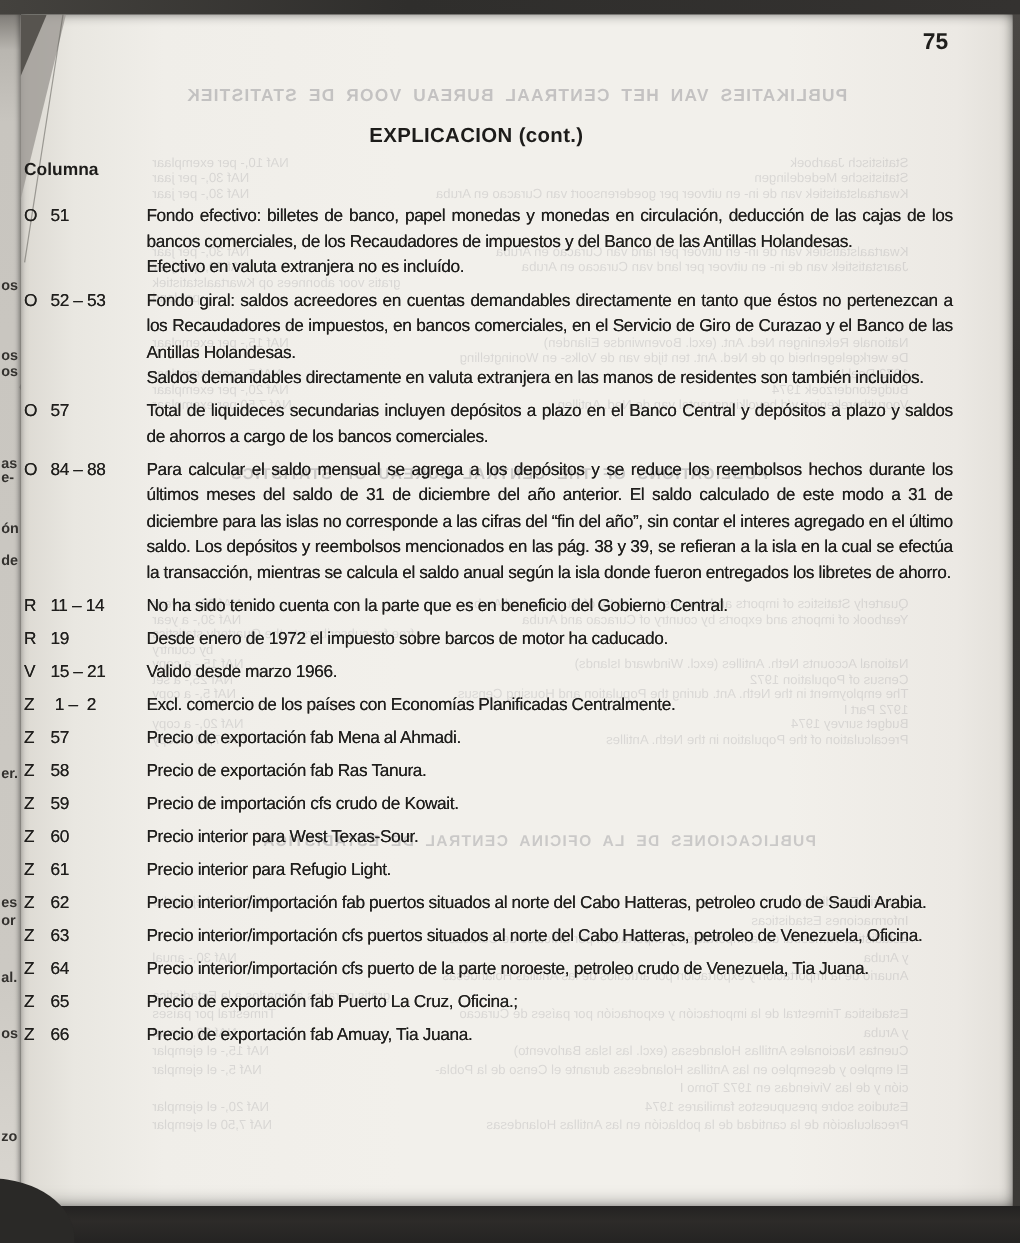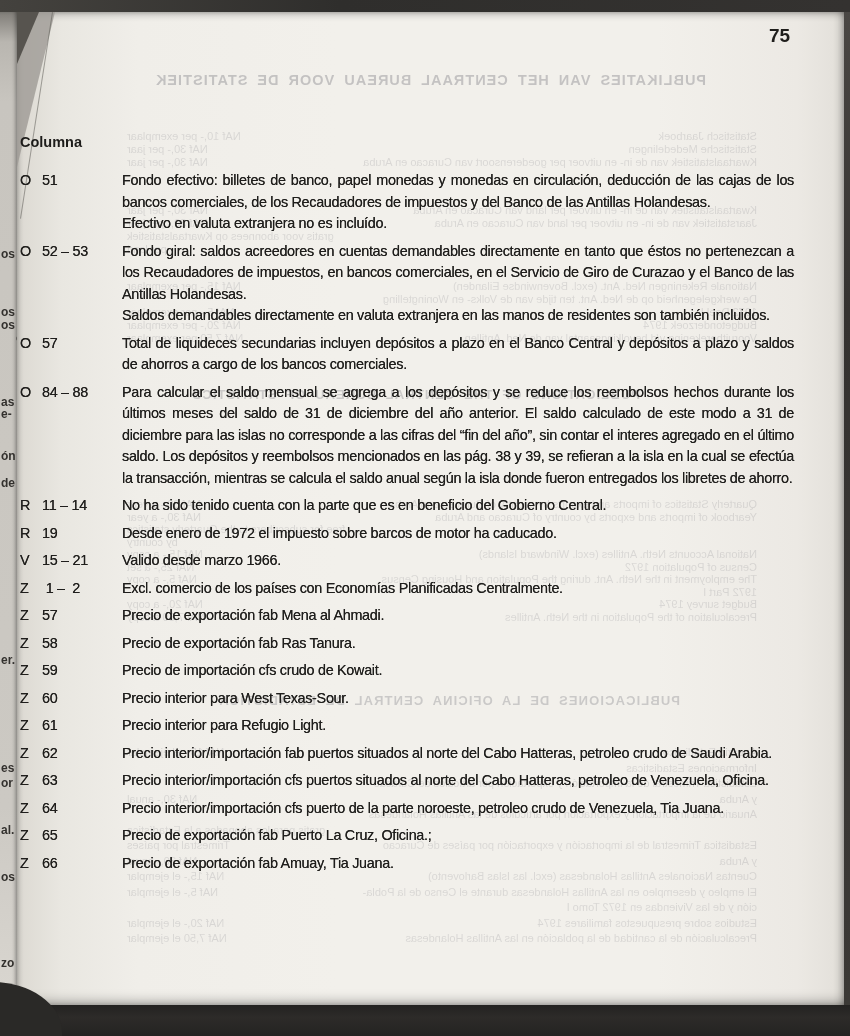--- a/index.html
+++ b/index.html
@@ -12,21 +12,21 @@
   .band-bottom{position:absolute;left:0;top:1005px;width:850px;height:31px;
             background:linear-gradient(180deg,#232221,#2d2b29 40%,#242322);}
   .band-right{position:absolute;left:844px;top:12px;width:6px;height:993px;
             background:linear-gradient(180deg,#4a4744,#343230 30%,#3b3936);}
   
   .edge-strip{position:absolute;left:0;top:12px;width:17px;height:993px;
             background:linear-gradient(180deg,#807d78 0,#b9b6b0 30px,#c8c5bf 90px,#ccc9c3 80%,#d8d5cf 98%);
             border-bottom-left-radius:22px;
             box-shadow:inset -3px 0 4px -2px rgba(0,0,0,.45);}
   .edge-fragment{position:absolute;left:1px;font-size:12px;font-weight:700;color:#33312e;
-            line-height:12px;white-space:nowrap;margin-top:16px;}
+            line-height:12px;white-space:nowrap;}
   .corner-curl{position:absolute;left:-18px;top:982px;width:80px;height:54px;background:#2a2927;
             border-top-right-radius:70px 50px;}
   
   .page{position:absolute;left:17px;top:12px;width:827px;height:993px;
         background:linear-gradient(90deg,#dcd9d2 0px,#e9e7e1 45px,#f0eee9 120px,#f2f0eb 320px,#f2f0eb 640px,#ece9e4 780px,#e2dfd9 827px);
         box-shadow:inset 0 8px 10px -8px rgba(0,0,0,.45),
                    inset -8px 0 10px -7px rgba(0,0,0,.4),
                    inset 4px 0 6px -4px rgba(0,0,0,.35),
                    inset 0 -10px 14px -10px rgba(0,0,0,.5);}
   .wedge-grey{position:absolute;left:0;top:0;width:40px;height:160px;background:#9d9a95;opacity:.8;
@@ -238,20 +238,21 @@
             <span>NAf 20,- el ejemplar</span>
           </div>
           <div class="ghost-row">
             <span>Precalculación de la cantidad de la población en las Antillas Holandesas</span>
             <span>NAf 7,50 el ejemplar</span>
           </div>
         </div>
       </div>
 
     <div class="page-number">75</div>
+    <div class="doc-title">EXPLICACION (cont.)</div>
     <div class="column-label">Columna</div>
 
     <div class="entries" id="entries">
         <div class="entry">
           <span class="code-letter">O</span>
           <span class="code-cols">51</span>
           <div class="entry-text">
             <div class="para">Fondo efectivo: billetes de banco, papel monedas y monedas en circulación, deducción de las cajas de los bancos comerciales, de los Recaudadores de impuestos y del Banco de las Antillas Holandesas.</div>
             <div class="para">Efectivo en valuta extranjera no es incluído.</div>
           </div>

